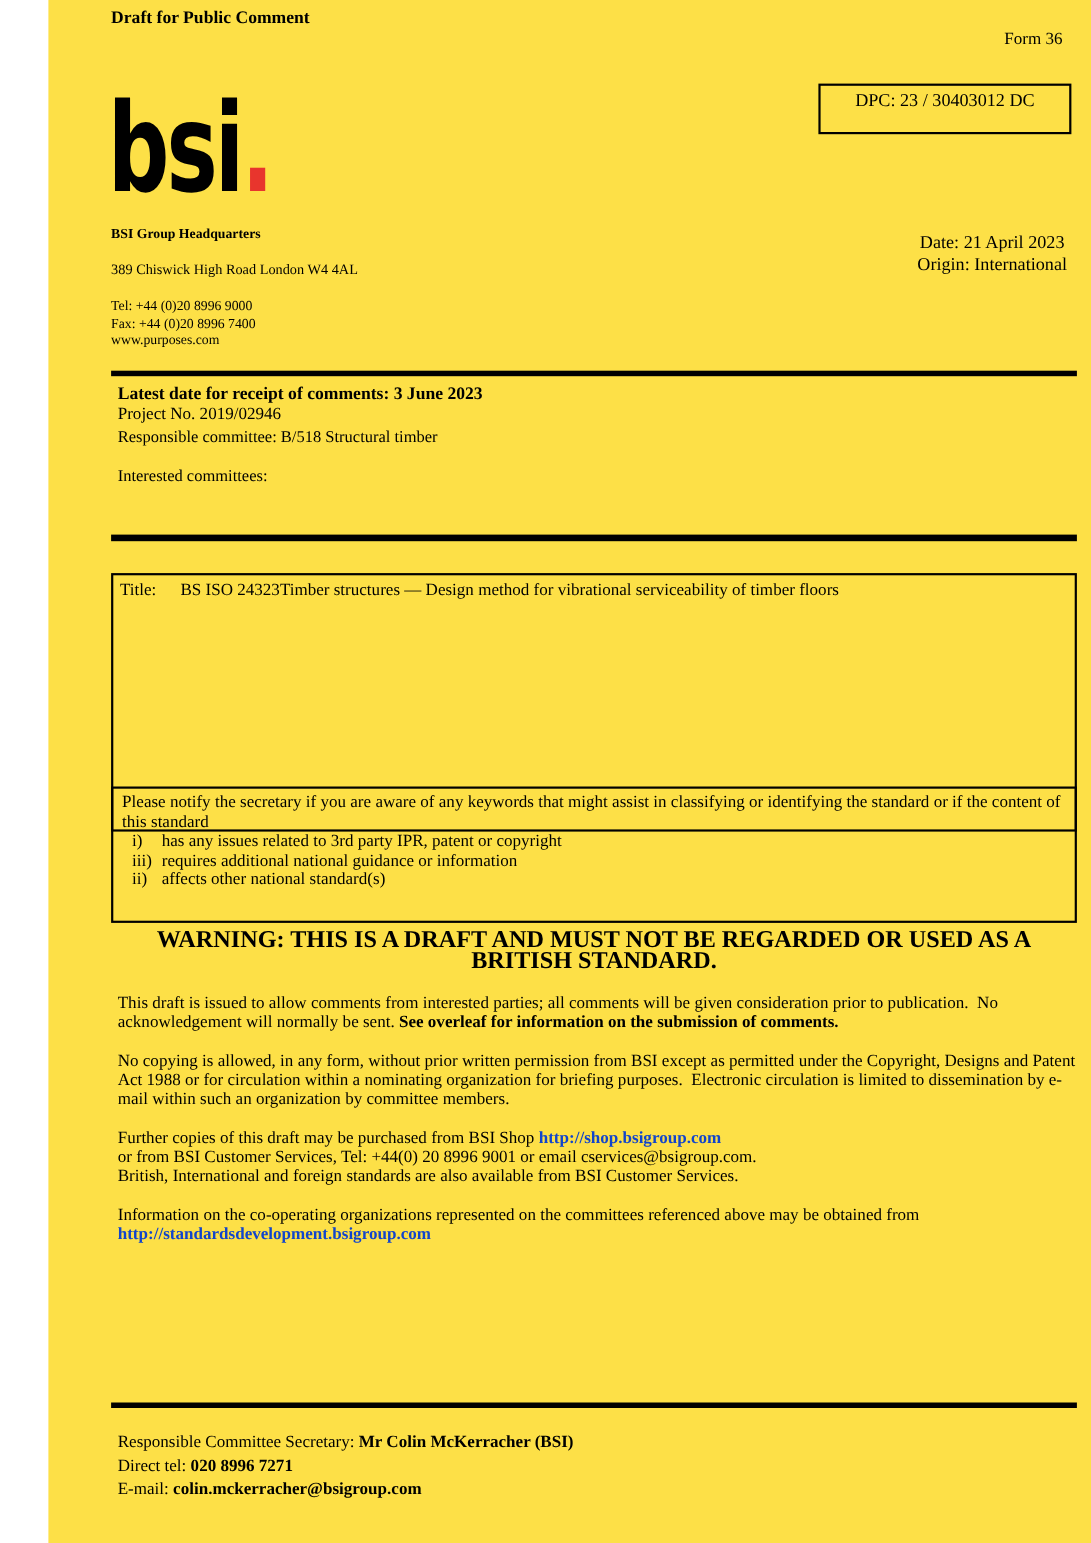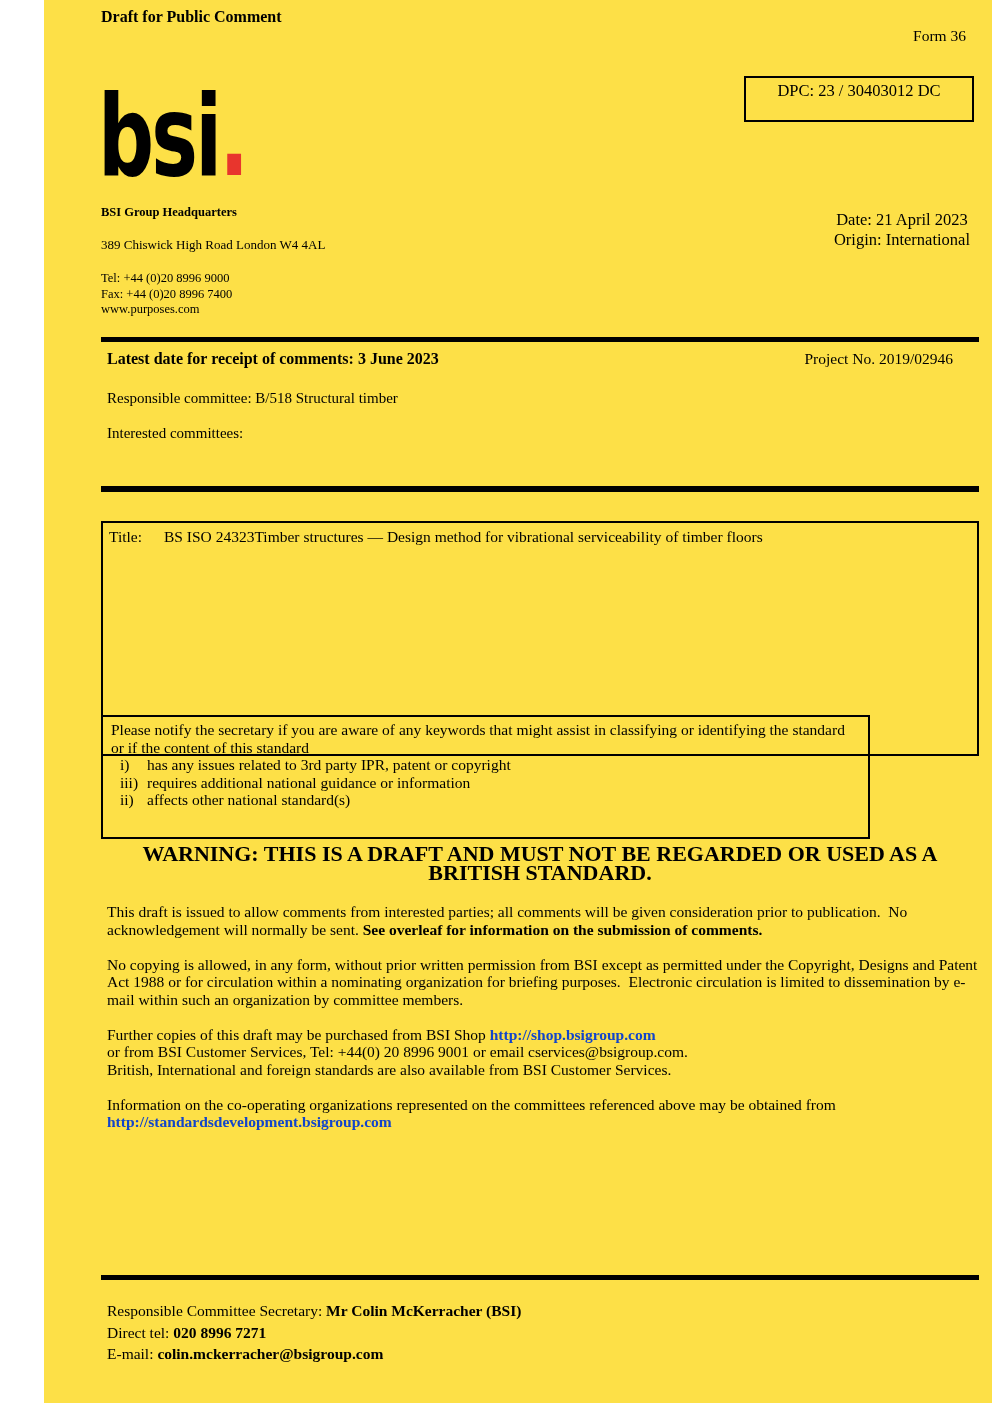--- a/index.html
+++ b/index.html
@@ -41,36 +41,36 @@
 
   .date-block { position: absolute; top: 210px; right: 66px; text-align: center; font-size: 16.5px; line-height: 19.5px; }
 
   .rule { position: absolute; left: 57px; width: 878px; background: #000; }
   .rule-1 { top: 337px; height: 5px; }
   .rule-2 { top: 486px; height: 6px; }
   .rule-3 { top: 1275px; height: 5px; }
 
   .meta-row {
     position: absolute; top: 350px; left: 57px; width: 878px;
-    display: flex; justify-content: space-between; align-items: baseline; padding-left: 6px;
+    display: flex; justify-content: space-between; align-items: baseline; padding-left: 6px; flex-direction: column;
   }
   .latest-date { font-size: 16px; font-weight: bold; }
   .project-no  { font-size: 15.5px; padding-right: 26px; }
 
   .committee-responsible { position: absolute; top: 390px; left: 63px; font-size: 15px; }
   .committee-interested  { position: absolute; top: 425px; left: 63px; font-size: 15px; }
 
   .title-box {
     position: absolute; top: 521px; left: 57px; width: 878px; height: 235px;
     border: 2px solid #000; padding: 5px 6px; font-size: 15.5px;
   }
   .title-label { display: inline-block; width: 55px; }
 
   .keywords-box {
-    position: absolute; top: 715px; left: 57px; width: 769px; height: 124px;
+    position: absolute; top: 715px; left: 57px; width: 878px; height: 124px;
     border: 2px solid #000; padding: 4px 8px; font-size: 15.5px; line-height: 17.5px;
   }
   .kw-item { padding-left: 9px; }
   .kw-num { display: inline-block; width: 27px; }
 
   .warning {
     position: absolute; top: 845px; left: 57px; width: 878px;
     text-align: center; font-weight: bold; font-size: 22px; line-height: 18.5px;
   }
 

